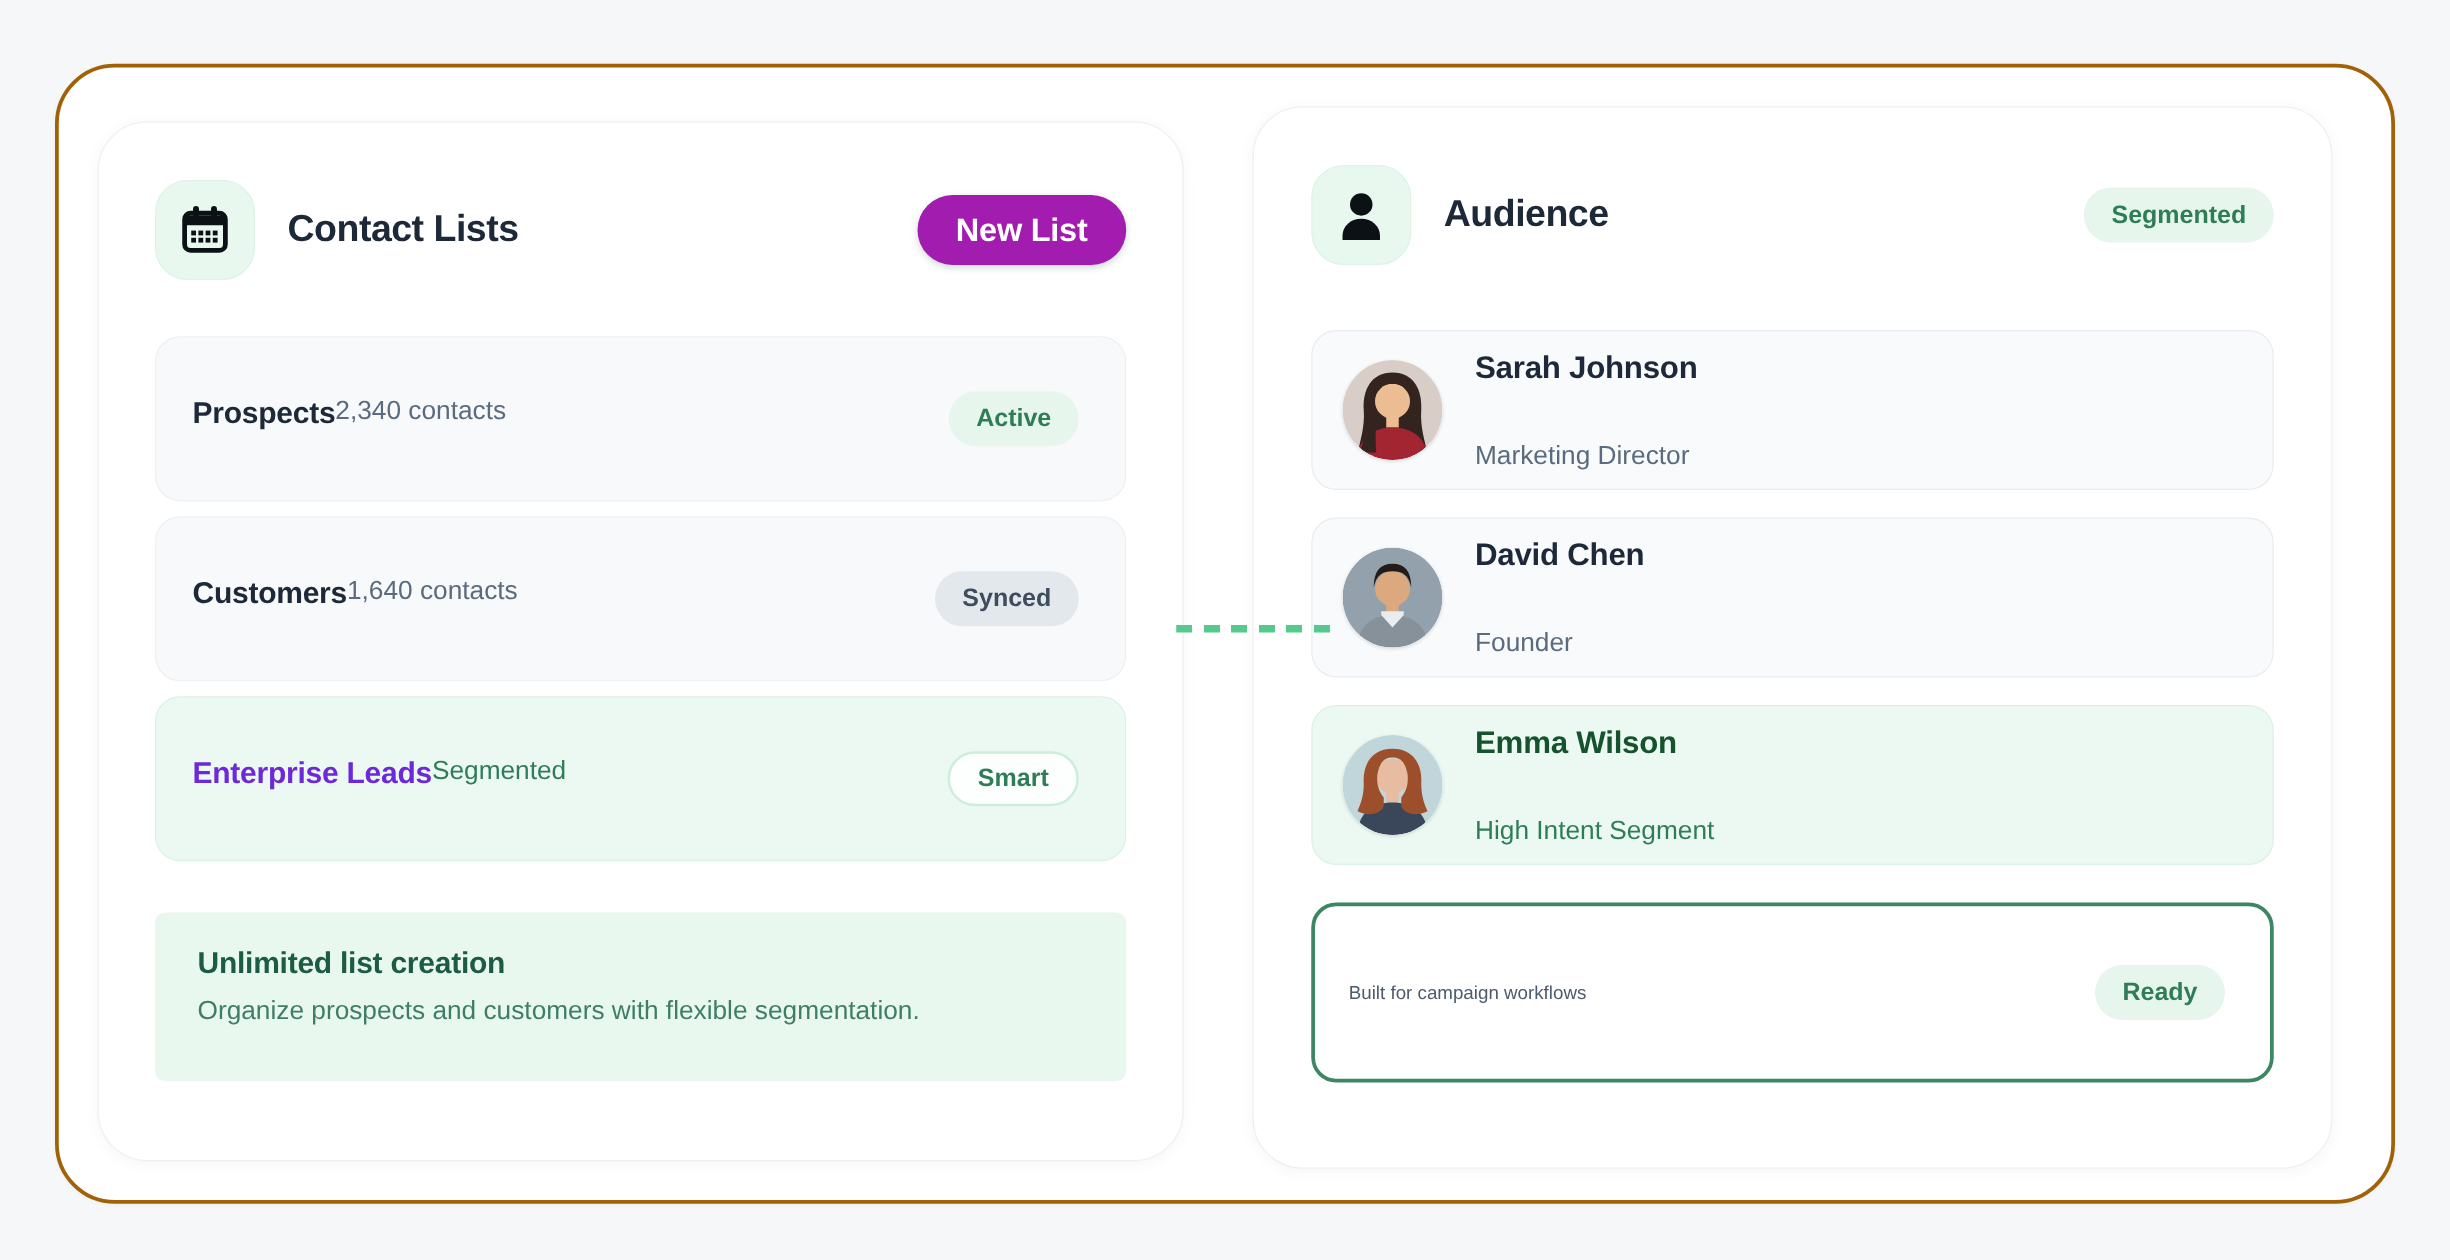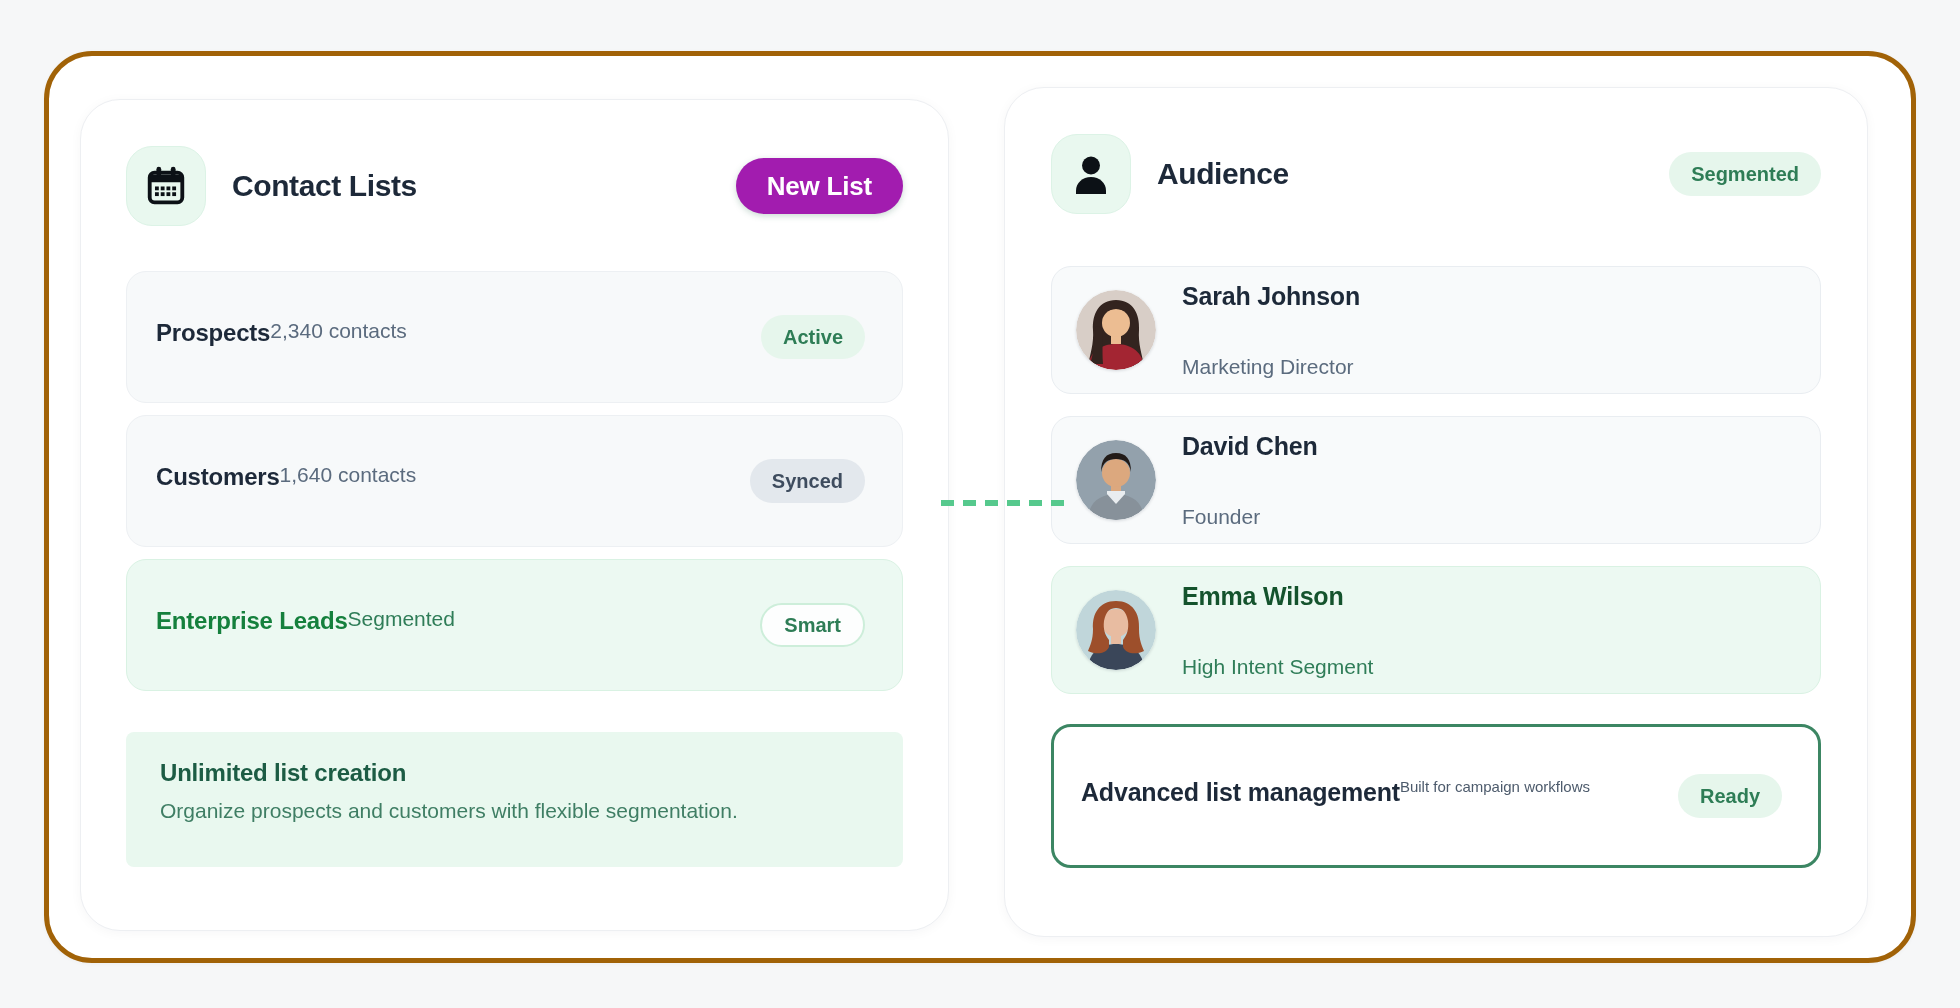--- a/index.html
+++ b/index.html
@@ -5,21 +5,21 @@
   * { box-sizing: border-box; }
   html,body { margin:0; padding:0; }
   body {
     width:1960px; height:1008px; position:relative; overflow:hidden;
     background:#f6f7f8;
     font-family:"Liberation Sans", sans-serif;
     -webkit-font-smoothing:antialiased;
   }
   .shell {
     position:absolute; left:44px; top:51px; width:1872px; height:912px;
-    background:#ffffff; border:5px solid #a16207; border-radius:48px;
+    background:#ffffff; border:3px solid #a16207; border-radius:48px;
     box-shadow:0 1px 4px rgba(15,23,42,0.04);
     text-decoration:underline;
   }
   .card {
     position:absolute; background:#ffffff; border:1px solid #edeff2;
     border-radius:40px; box-shadow:0 2px 12px rgba(15,23,42,0.04);
   }
   .card.left  { left:31px; top:43px;  width:869px; height:832px; padding:46px 45px; }
   .card.right { left:955px; top:31px; width:864px; height:850px; padding:46px; }
 
@@ -41,21 +41,21 @@
 
   .list { margin-top:45px; }
   .row {
     height:132px; border-radius:20px; background:#f7f9fa; border:1px solid #edf0f3;
     display:flex; align-items:center; padding:0 37px 0 29px; margin-bottom:12px;
   }
   .row.green { background:#ecf9f2; border-color:#d9f2e3; }
   .row-text { display:flex; flex-direction:row; }
   .row-title { font-size:24px; font-weight:700; color:#1d2939; letter-spacing:-0.2px; margin-bottom:8px; }
   .row-sub   { font-size:21px; color:#5b6b7e; }
-  .row.green .row-title { color:#15803d; }
+  .row.green .row-title { color:#6d28d9; }
   .row.green .row-sub   { color:#2f7d58; }
 
   .badge {
     font-size:20px; font-weight:700; height:44px; line-height:44px;
     padding:0 22px; border-radius:22px; white-space:nowrap; flex:0 0 auto;
   }
   .badge.mint    { background:#e6f6ec; color:#2e7d56; }
   .badge.slate   { background:#e3e8ed; color:#3e4c5e; }
   .badge.outline { background:#fdfefe; color:#2e7d56; border:2px solid #cdeeda; line-height:40px; }
 
@@ -243,21 +243,20 @@
         </div>
         <div class="person-text">
           <div class="person-name">Emma Wilson</div>
           <div class="person-role">High Intent Segment</div>
         </div>
       </div>
     </div>
 
     <div class="feature-right">
       <div class="row-text">
-        <div class="f-title">Advanced list management</div>
         <div class="f-sub">Built for campaign workflows</div>
       </div>
       <div class="spacer"></div>
       <div class="badge mint">Ready</div>
     </div>
   </div>
 </div>
 
 <div class="connector"></div>
 

